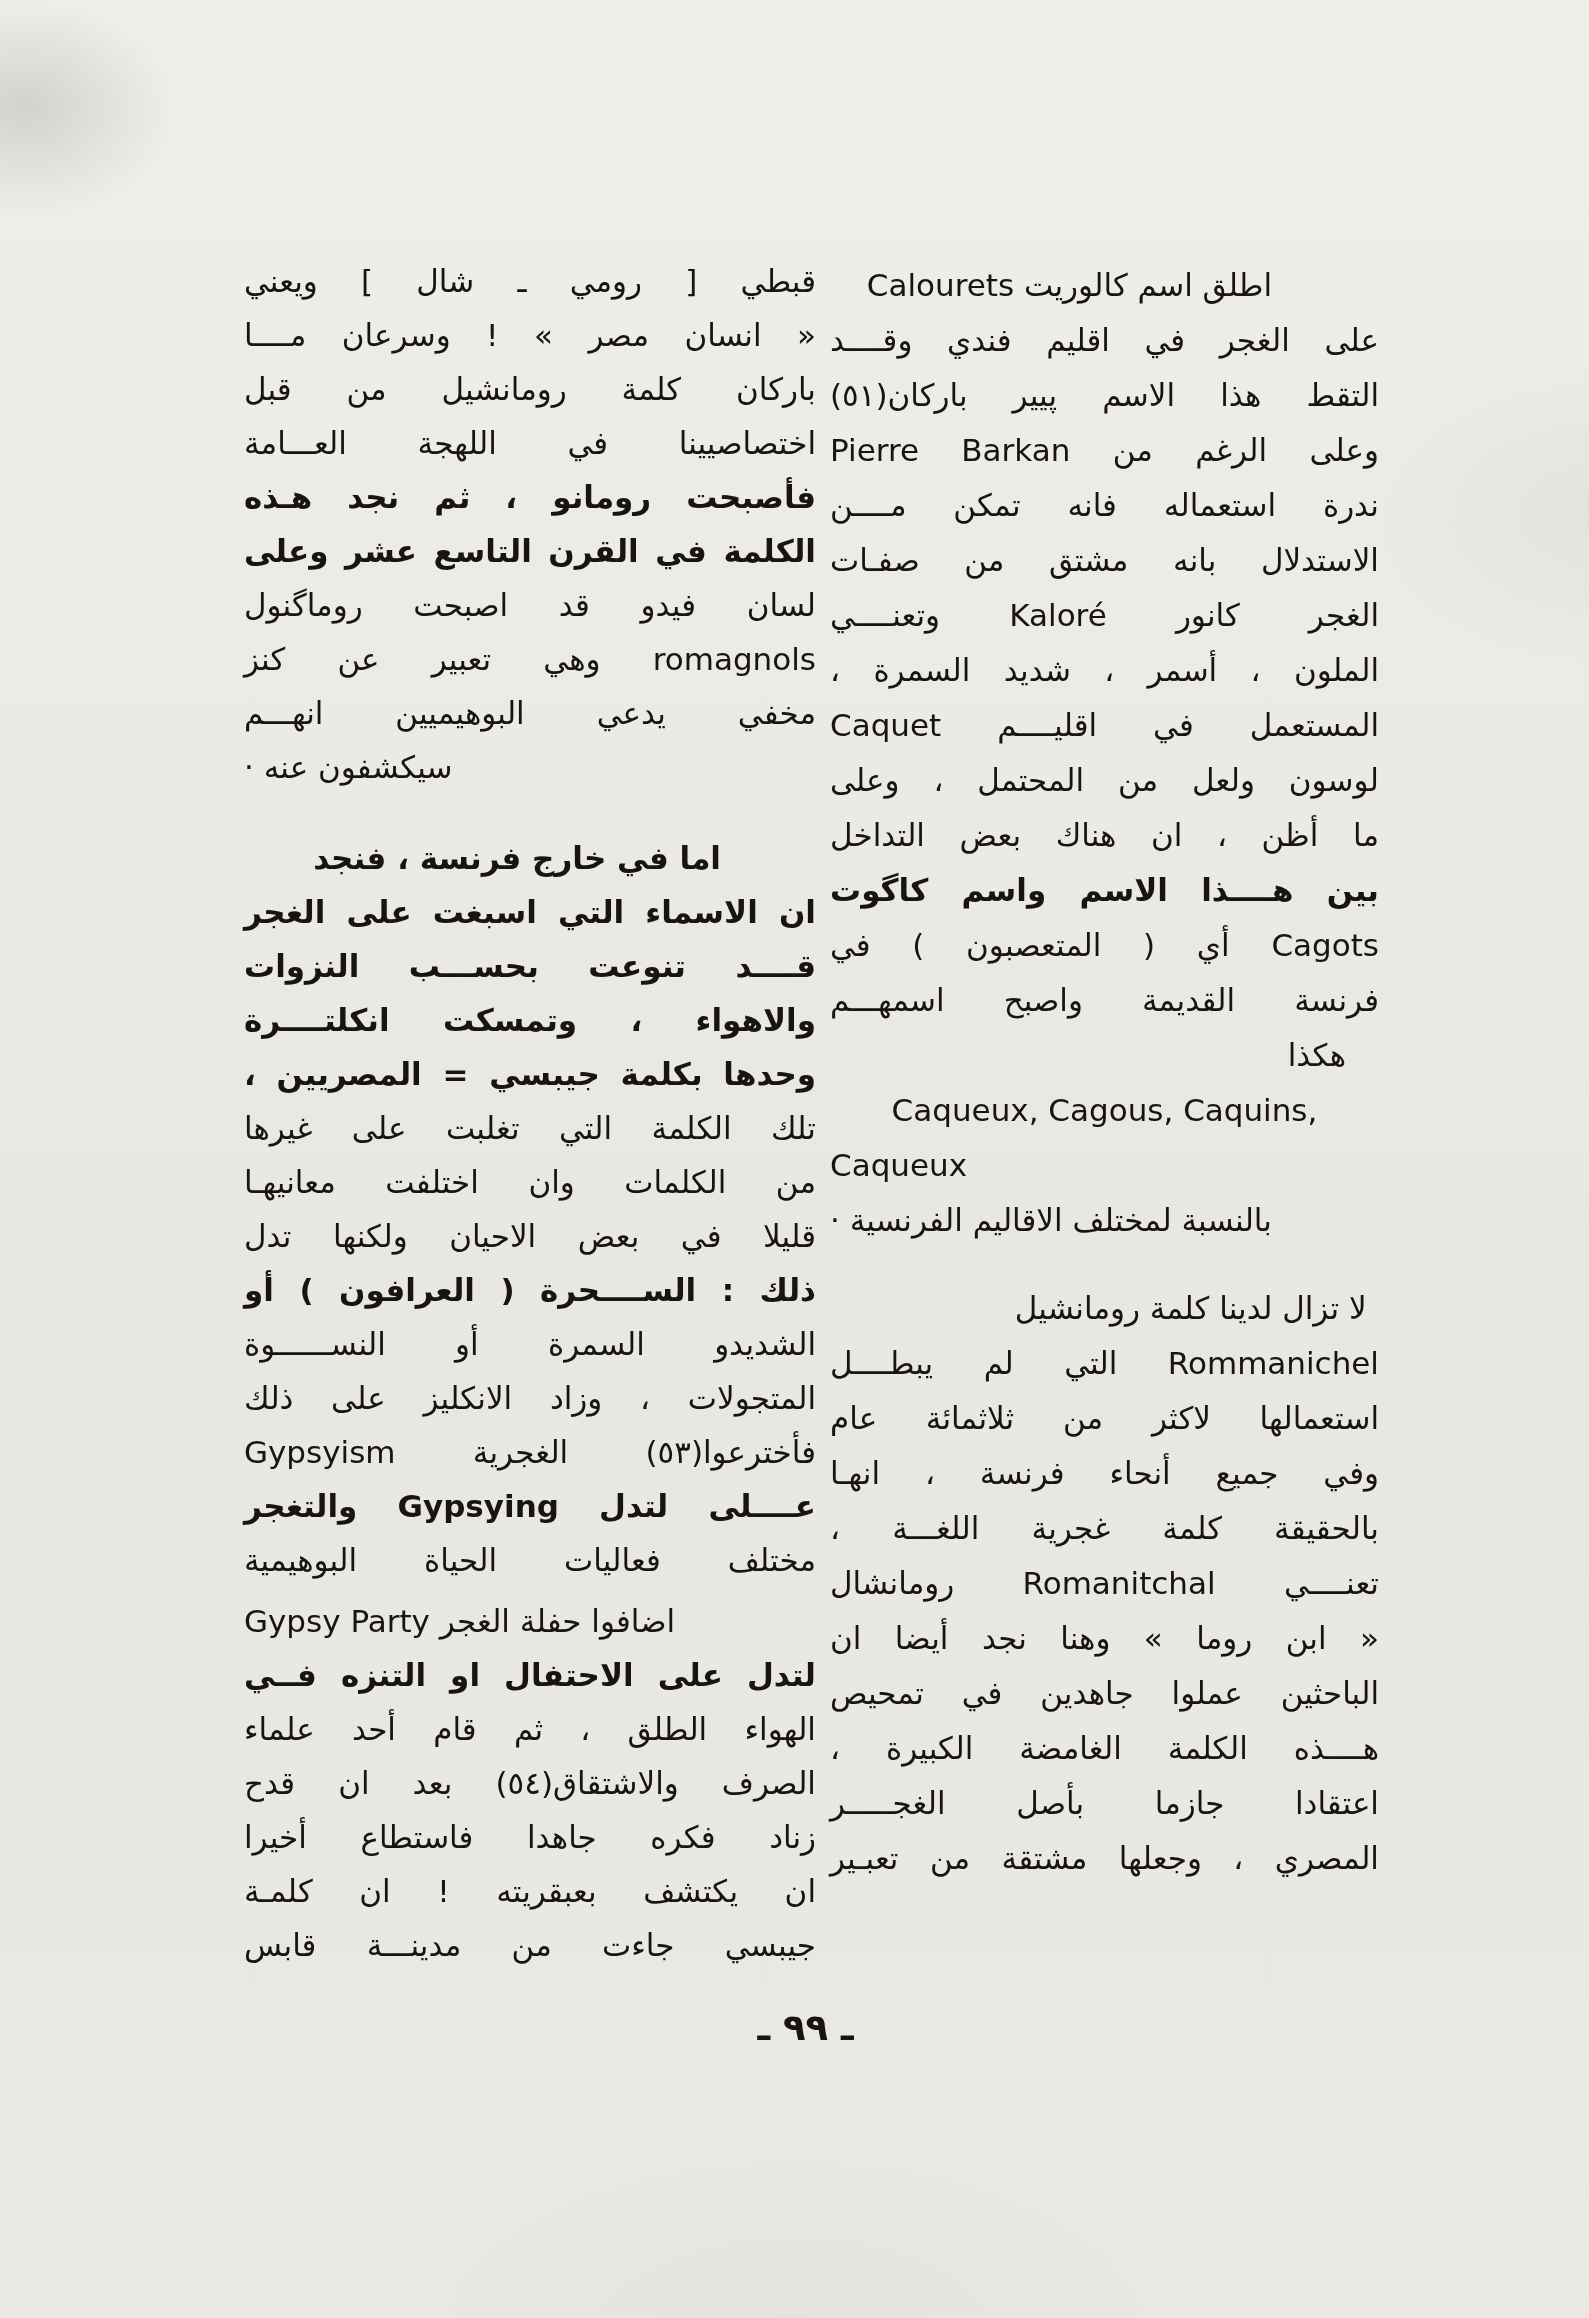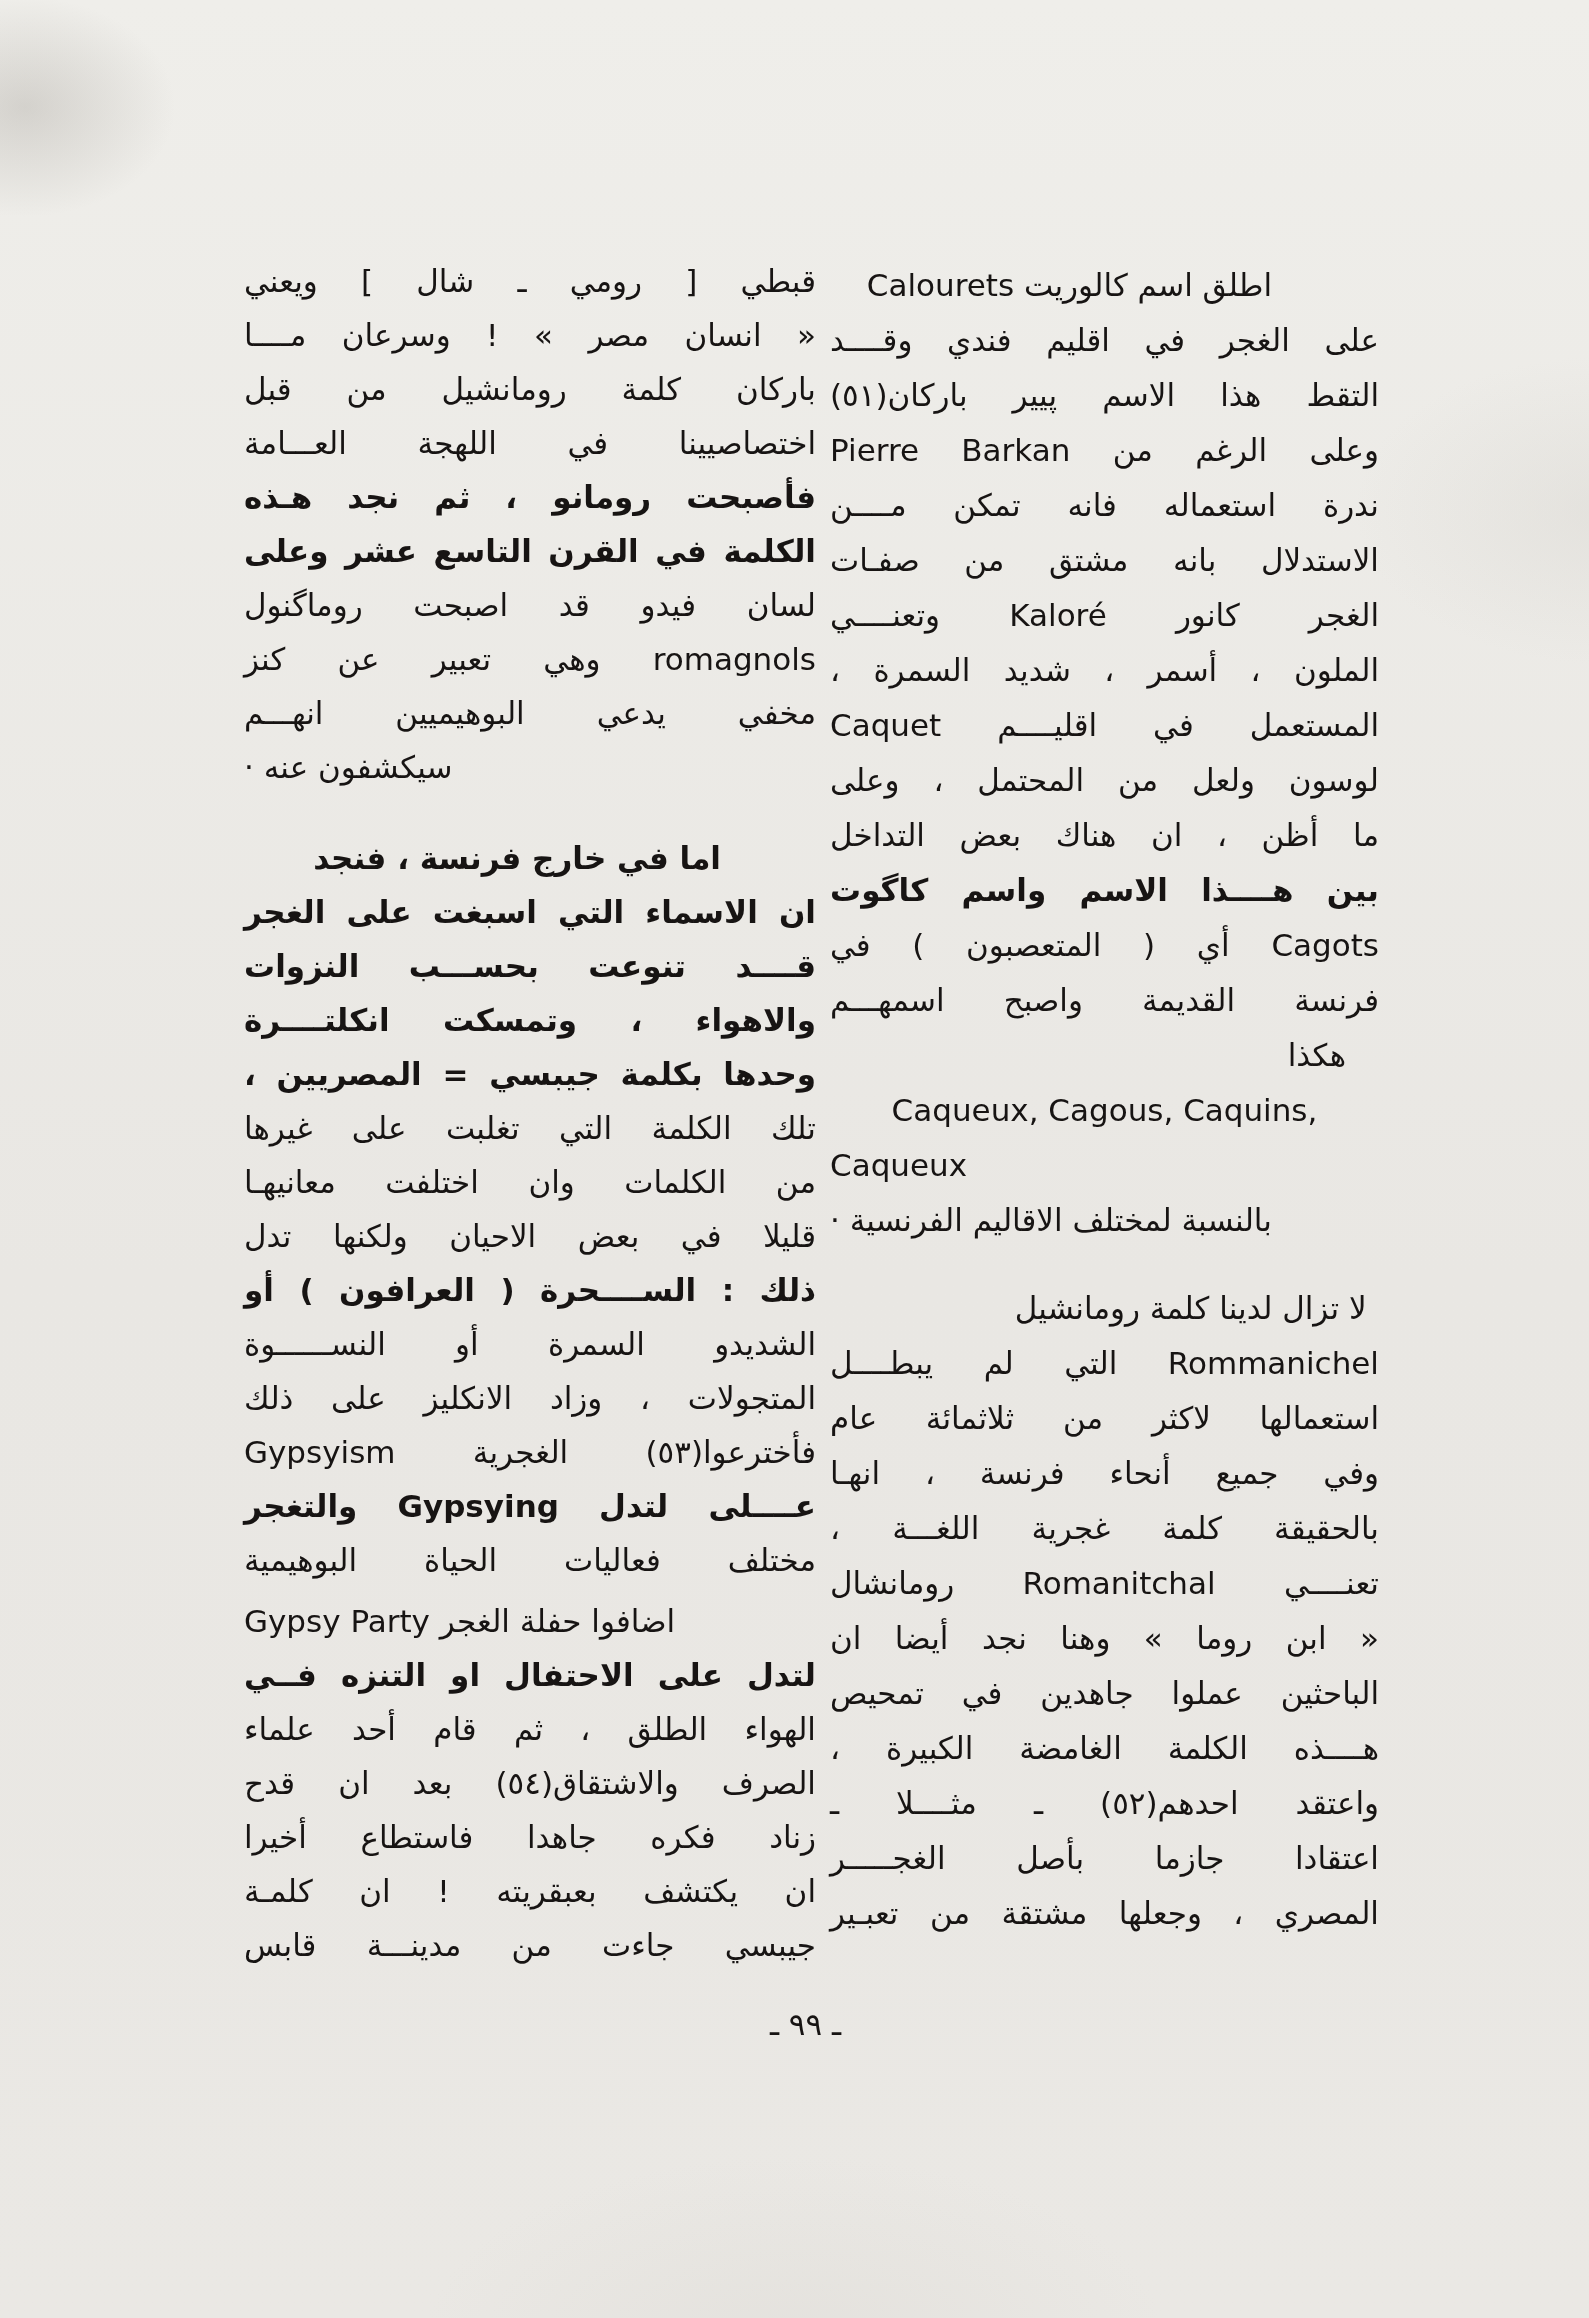--- a/index.html
+++ b/index.html
@@ -29,21 +29,21 @@
     font-size:31px;
   }
   .col-right .line{height:55px;line-height:55px;}
   .col-left .line{height:54px;line-height:54px;}
   .al-left{text-align:left;text-align-last:left;}
   .al-right{text-align-last:right;}
   .al-center{text-align:center;text-align-last:center;}
   .page-number{
     position:absolute;left:694px;top:2006px;width:223px;
     direction:rtl;text-align:center;
-    font-size:31px;font-weight:normal;color:#171413;
+    font-size:37px;font-weight:bold;color:#171413;
     letter-spacing:5px;
   }
 </style>
 </head>
 <body>
 
 <div class="page">
   <div class="col col-left">
       <div class="line">قبطي [ رومي ـ شال ] ويعني</div>
       <div class="line">« انسان مصر » ! وسرعان مــــا</div>
@@ -98,19 +98,18 @@
       <div class="line al-left">بالنسبة لمختلف الاقاليم الفرنسية ·</div>
       <div class="line al-right" style="padding-right: 12.4px; margin-top: 33px;">لا تزال لدينا كلمة رومانشيل</div>
       <div class="line">Rommanichel التي لم يبطــــل</div>
       <div class="line">استعمالها لاكثر من ثلاثمائة عام</div>
       <div class="line">وفي جميع أنحاء فرنسة ، انهـا</div>
       <div class="line">بالحقيقة كلمة غجرية اللغـــة ،</div>
       <div class="line" style="direction: ltr;">رومانشال Romanitchal تعنــــي</div>
       <div class="line">« ابن روما » وهنا نجد أيضا ان</div>
       <div class="line">الباحثين عملوا جاهدين في تمحيص</div>
       <div class="line" style="font-weight: 400;">هــــذه الكلمة الغامضة الكبيرة ،</div>
-      <div class="line">واعتقد احدهم(٥٢) ـ مثــــلا ـ</div>
       <div class="line">اعتقادا جازما بأصل الغجـــــر</div>
       <div class="line">المصري ، وجعلها مشتقة من تعبـير</div>
     </div>
   <div class="page-number">ـ ٩٩ ـ</div>
 </div>
 
 
 </body></html>

